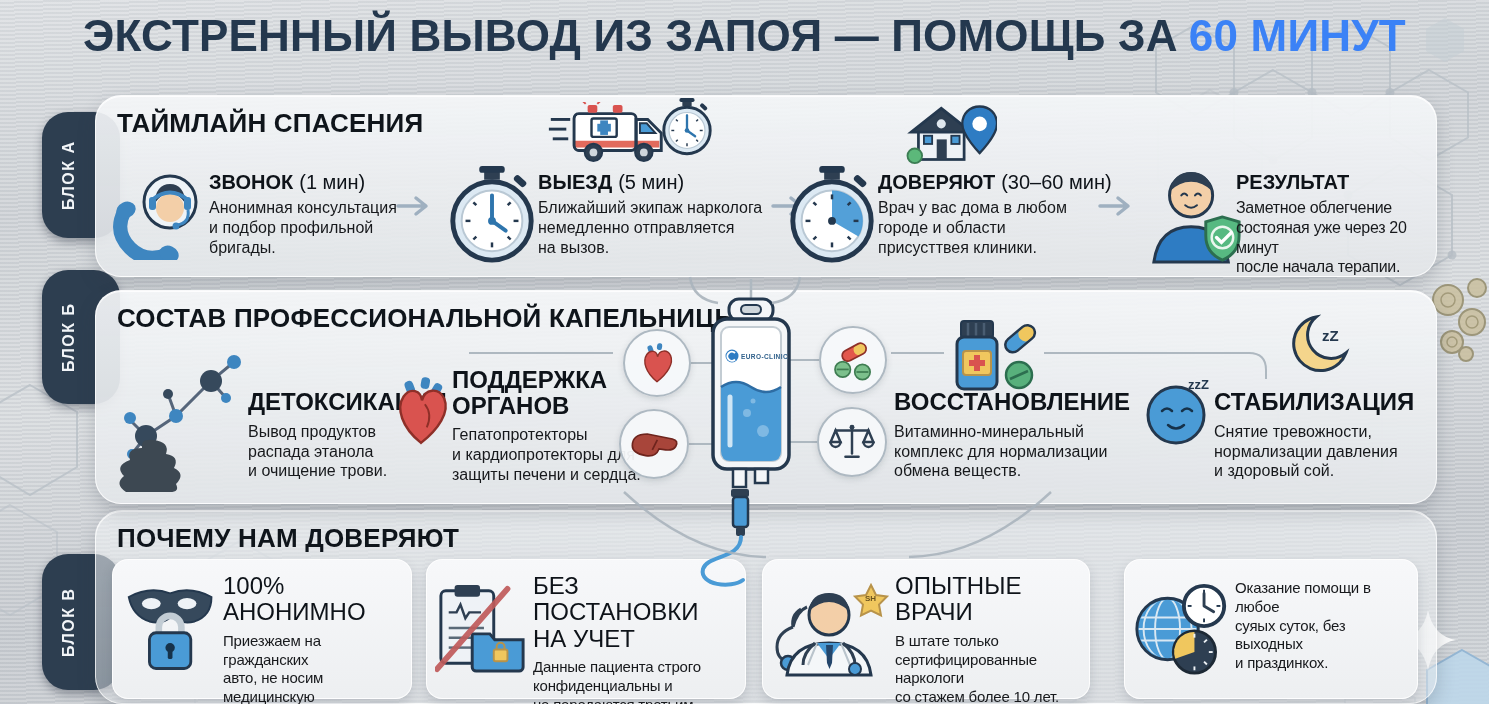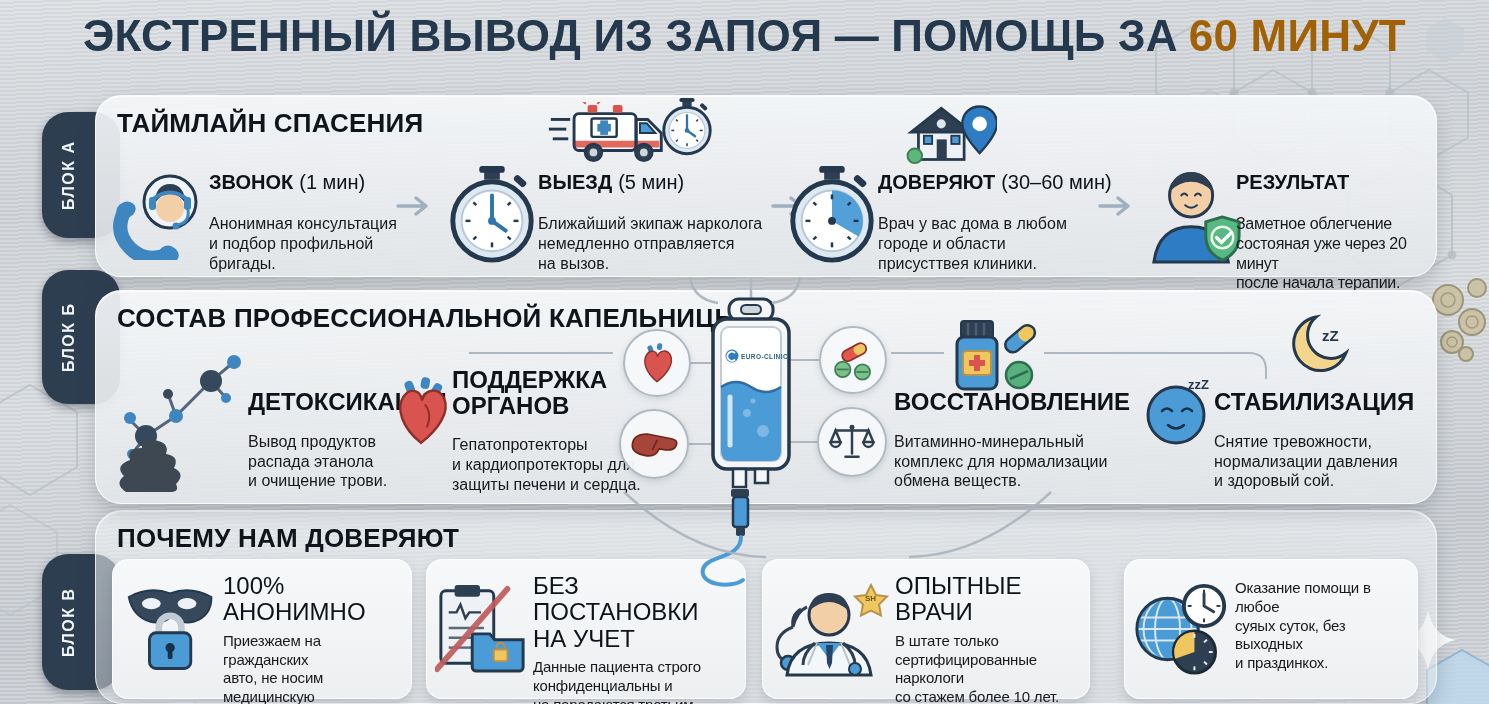--- a/index.html
+++ b/index.html
@@ -12,21 +12,21 @@
     content:"";position:absolute;inset:0;z-index:0;pointer-events:none;
     background:repeating-linear-gradient(178deg,rgba(255,255,255,.16) 0 2px,rgba(130,138,148,.07) 2px 4px);
   }
   .deco{position:absolute;inset:0;z-index:0;pointer-events:none;}
   .overlay{position:absolute;inset:0;z-index:6;pointer-events:none;}
 
   .infographic-title{
     position:absolute;top:11px;left:0;width:100%;text-align:center;z-index:2;
     font-size:44px;font-weight:800;color:#24384e;letter-spacing:.2px;white-space:nowrap;
   }
-  .title-highlight{color:#a16207;margin-left:11px;}
+  .title-highlight{color:#3b82f6;margin-left:11px;}
 
   .tab{
     position:absolute;left:42px;width:78px;background:#2d3e50;border-radius:26px;
     box-shadow:0 4px 10px rgba(25,35,50,.38);z-index:1;
   }
   .tab span{
     position:absolute;left:0;top:0;width:54px;height:100%;
     display:flex;align-items:center;justify-content:center;
     writing-mode:vertical-rl;transform:rotate(180deg);
     color:#f2f5f8;font-weight:700;font-size:16px;letter-spacing:1.5px;white-space:nowrap;
@@ -45,25 +45,25 @@
   .panel-b{top:290px;height:212px;z-index:3;}
   .panel-v{top:510px;height:192px;background:linear-gradient(180deg,rgba(241,244,246,.6),rgba(228,231,234,.5));border-radius:27px;}
 
   .block-header{
     position:absolute;left:21px;top:12px;font-size:26px;font-weight:800;color:#0f151b;
     letter-spacing:.2px;white-space:nowrap;
   }
   .abs{position:absolute;}
   .step-title{font-size:20px;font-weight:800;color:#0e1319;white-space:nowrap;line-height:1.05;}
   .step-time{font-weight:400;margin-left:6px;}
-  .step-desc{margin-top:21px;font-size:16px;color:#17191c;line-height:1.24;white-space:pre-line;}
+  .step-desc{margin-top:5px;font-size:16px;color:#17191c;line-height:1.24;white-space:pre-line;}
   .tight{letter-spacing:-.3px;}
 
   .item-title{font-size:24px;font-weight:800;color:#0e1319;line-height:1.07;white-space:pre-line;}
-  .item-desc{margin-top:17px;font-size:16px;color:#17191c;line-height:1.24;white-space:pre-line;}
+  .item-desc{margin-top:7px;font-size:16px;color:#17191c;line-height:1.24;white-space:pre-line;}
 
   .mini-circle{
     position:absolute;border-radius:50%;
     background:rgba(246,248,250,.95);border:2px solid #aeb9c2;
     display:flex;align-items:center;justify-content:center;
     box-shadow:0 2px 6px rgba(60,70,85,.18);
   }
 
   .trust-card{
     position:absolute;top:48px;height:138px;border-radius:16px;

